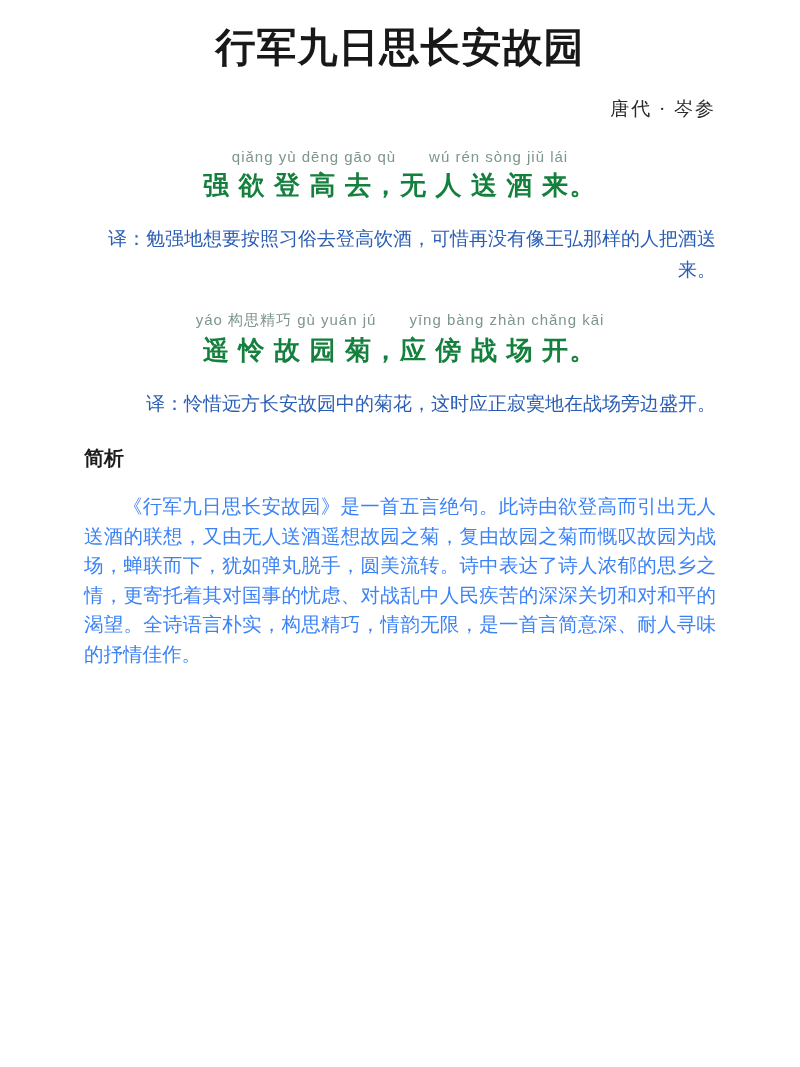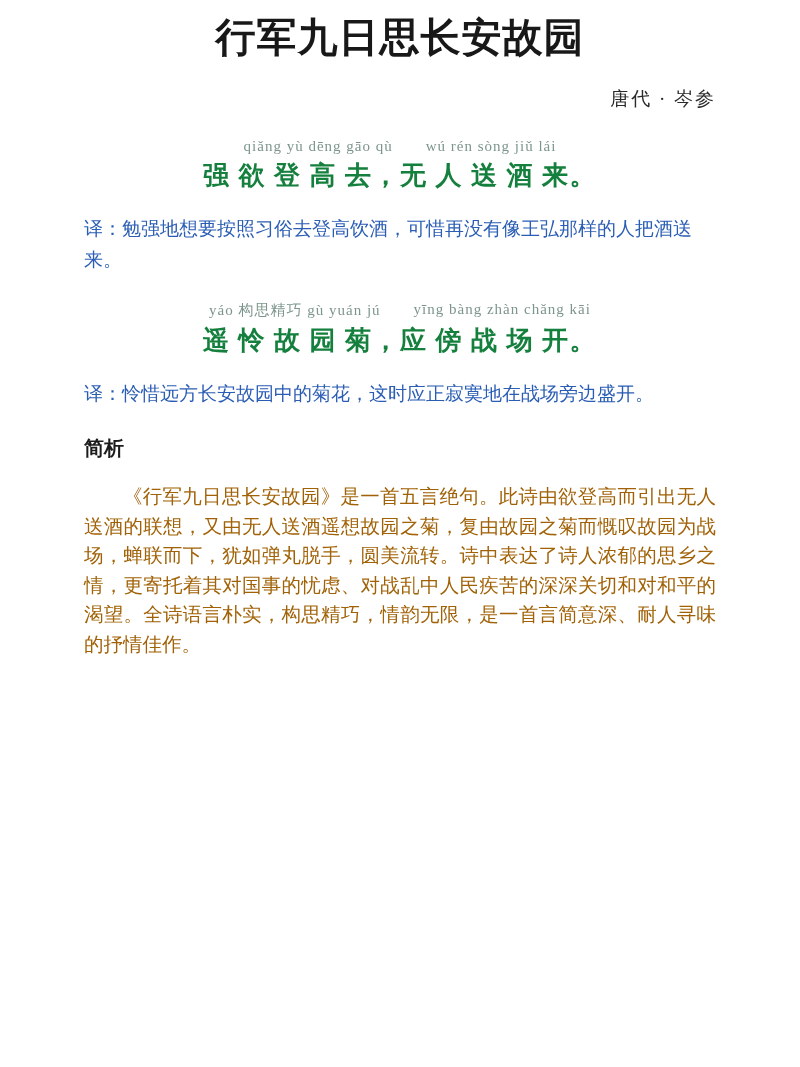--- a/index.html
+++ b/index.html
@@ -9,21 +9,21 @@
   }
   body {
     width: 800px;
     height: 1067px;
     font-family: "Liberation Serif", "DejaVu Serif", serif;
     color: #1f1f1f;
     overflow: hidden;
   }
   .page {
     width: 632px;
-    margin: 0 auto;
+    margin: 10px auto;
     padding-top: 14px;
   }
   .poem-title {
     font-size: 40px;
     font-weight: bold;
     text-align: center;
     margin: 0;
     line-height: 1.2;
     color: #181818;
     letter-spacing: 1px;
@@ -36,56 +36,56 @@
     letter-spacing: 2px;
   }
   .stanza {
     margin-top: 26px;
     text-align: center;
   }
   .pinyin-row {
     display: flex;
     justify-content: center;
     gap: 33px;
-    font-family: Liberation Serif, serif;
+    font-family: Liberation Sans, sans-serif;
     font-size: 15px;
     color: #7d968b;
     letter-spacing: 1px;
   }
   .verse-line {
     margin-top: 3px;
     font-size: 26px;
     font-weight: bold;
     color: #15803d;
     letter-spacing: 1.5px;
     white-space: nowrap;
   }
   .translation {
     margin-top: 20px;
-    text-align: left;
+    text-align: right;
     font-size: 19px;
     line-height: 31px;
     color: #2a5db4;
   }
   .translation .tl {
     display: block;
   }
   .analysis-header {
     margin: 26px 0 0 0;
     font-size: 20px;
     font-weight: bold;
     color: #1c1c1c;
   }
   .analysis-paragraph {
     margin: 20px 0 0 0;
     font-size: 19.5px;
     line-height: 29.5px;
     text-align: justify;
     text-indent: 2em;
-    color: #a16207;
+    color: #3b82f6;
   }
 </style>
 </head>
 <body>
 
 <div class="page">
 
   <h1 class="poem-title">行军九日思长安故园</h1>
 
   <div class="author-line">唐代 · 岑参</div>

